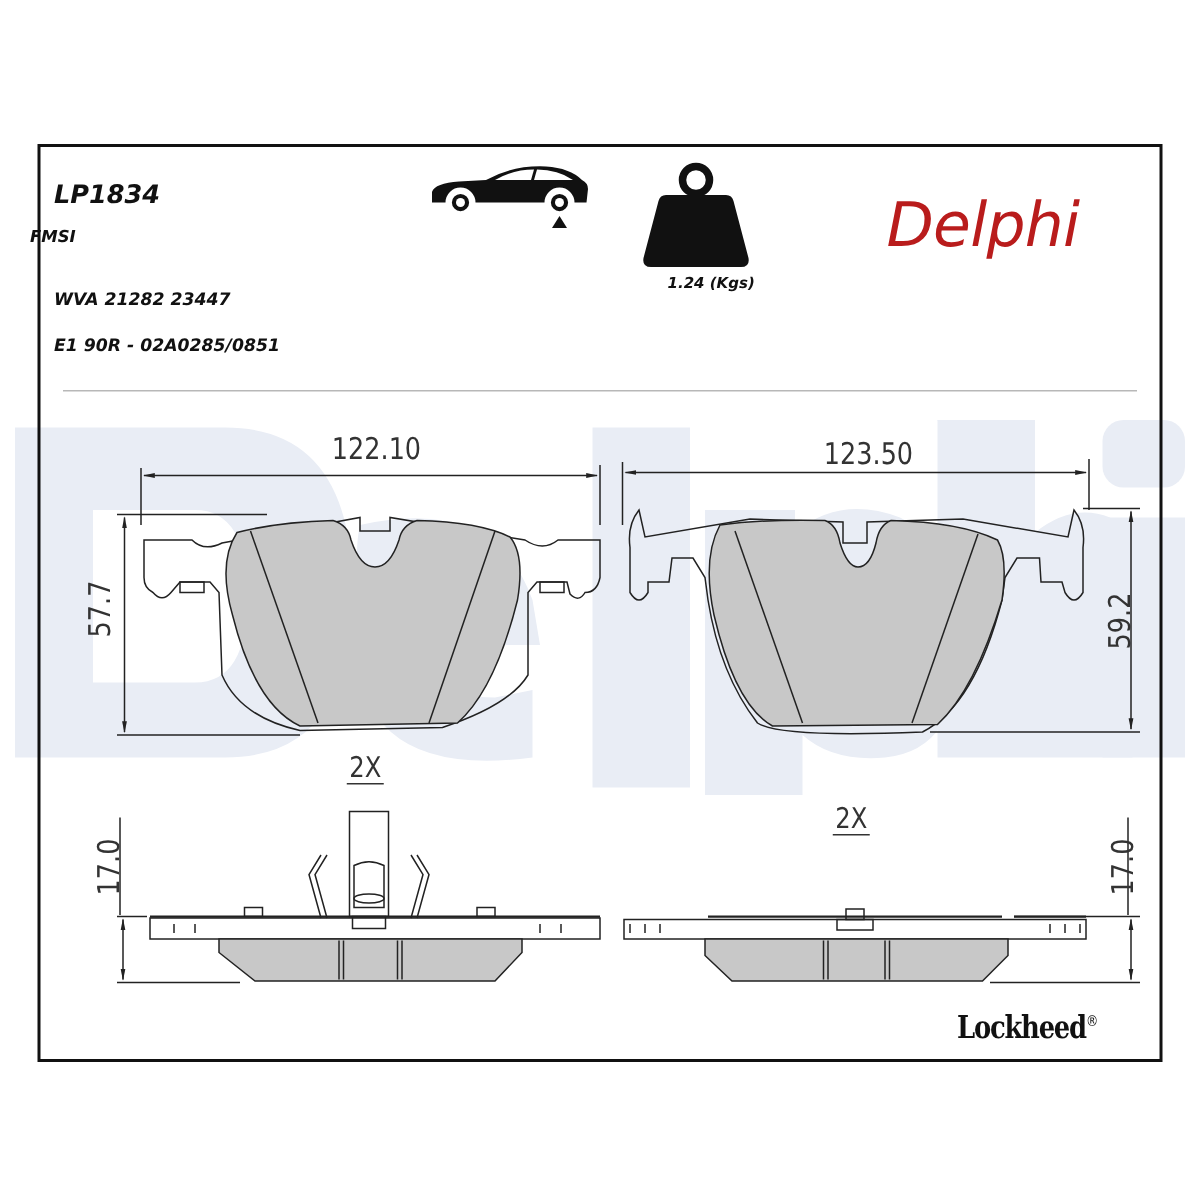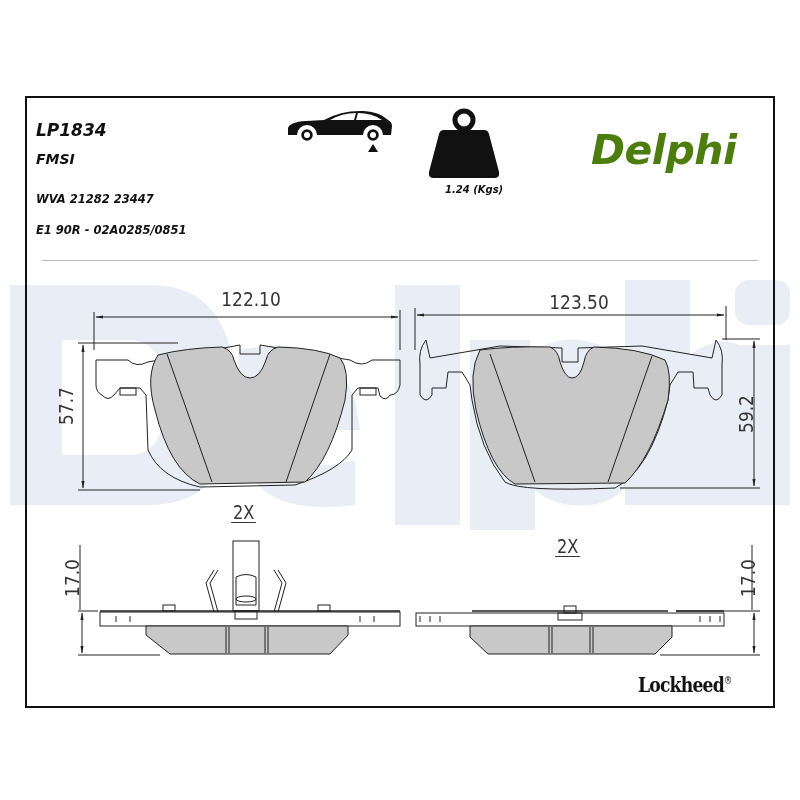--- a/index.html
+++ b/index.html
@@ -1,25 +1,25 @@
 <!DOCTYPE html>
 <html><head>
 <meta charset="utf-8">
 <style>
   html, body { margin:0; padding:0; background:#ffffff; }
   body { width:800px; height:800px; position:relative; overflow:hidden; font-family:"DejaVu Sans", sans-serif; }
   .frame { position:absolute; left:25px; top:96px; width:746px; height:608px; border:2px solid #111; box-sizing:content-box; }
   .watermark { position:absolute; left:0; top:0; width:800px; height:800px; pointer-events:none; }
   .txt { position:absolute; color:#111; font-weight:bold; white-space:nowrap;font-style:italic; }
   .part-no { left:36px; top:120px; font-size:17px; }
-  .fmsi { left:36px; top:151px; font-size:14px; }
+  .fmsi { left:20px; top:151px; font-size:11px; }
   .wva { left:36px; top:192px; font-size:11.5px; }
   .e1 { left:36px; top:223px; font-size:11.5px; }
   .weight-label { left:445px; top:184px; font-size:10px;text-align:right; }
-  .brand { position:absolute; left:591px; top:126px; color:#4d7c0f; font-family:"DejaVu Sans", sans-serif; font-weight:bold; font-size:41px; letter-spacing:-0.5px; font-style:italic; transform:skewX(0deg); }
+  .brand { position:absolute; left:591px; top:126px; color:#b91c1c; font-family:"DejaVu Sans", sans-serif; font-weight:normal; font-size:41px; letter-spacing:-0.5px; font-style:italic; transform:skewX(0deg); }
   .lockheed { position:absolute; left:638px; top:672px; font-family:"DejaVu Serif", serif; font-weight:bold; font-size:21px; color:#111; letter-spacing:-1px; transform:scaleX(0.82); transform-origin:left top; }
   .lockheed sup { font-size:10px; font-family:"DejaVu Sans", sans-serif; font-weight:normal; }
   .divider { position:absolute; left:42px; top:260px; width:716px; height:1px; background:#b8b8b8; }
   .dim { position:absolute; font-family:"DejaVu Sans", sans-serif; font-weight:normal; color:#333; font-size:20px; transform:scaleX(0.85); transform-origin:center; white-space:nowrap; }
   .dim.v { transform:rotate(-90deg) scaleX(0.85); transform-origin:center; }
   .qty { position:absolute; font-size:19px; color:#333; border-bottom:1px solid #333; line-height:20px; padding:0 2px; transform:scaleX(0.85); }
   svg.drawing { position:absolute; left:0; top:0; }
 </style>
 </head>
 <body>

